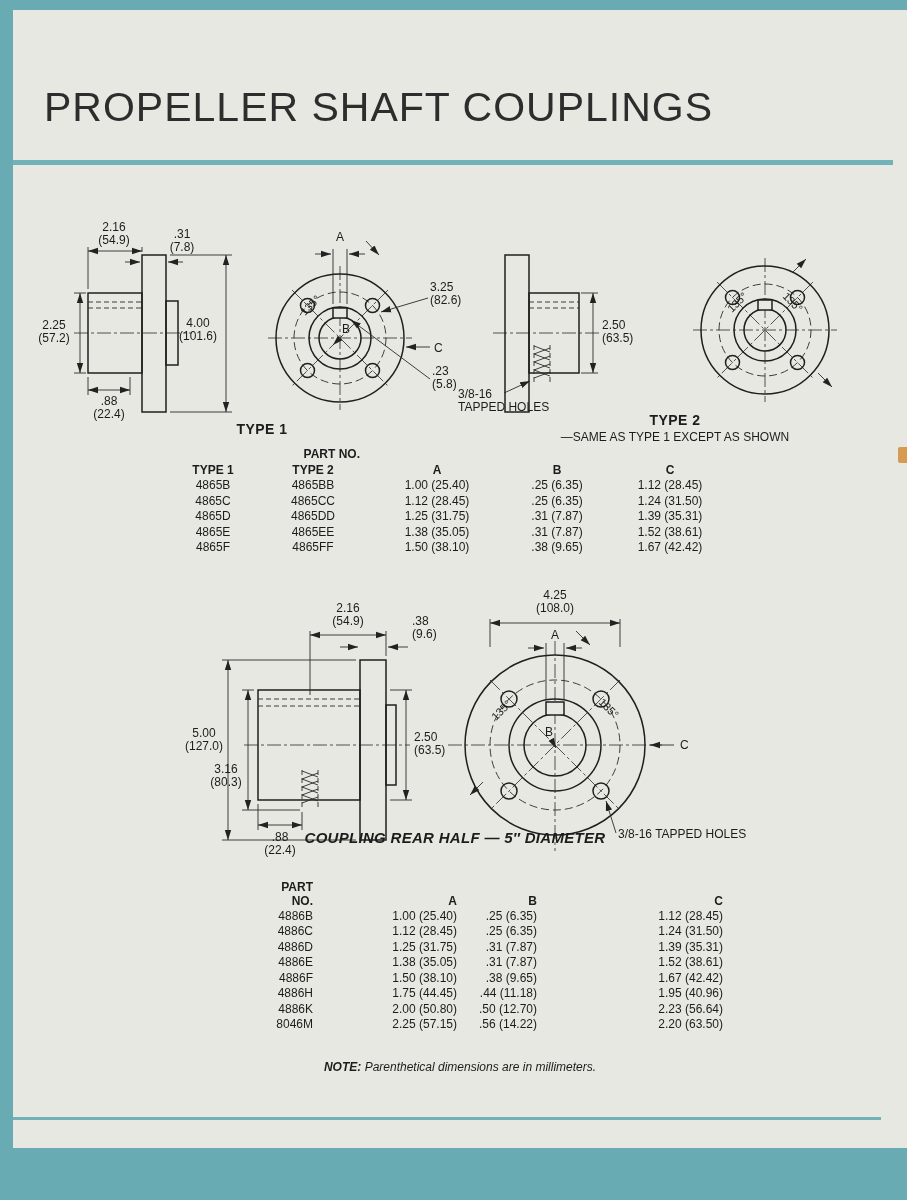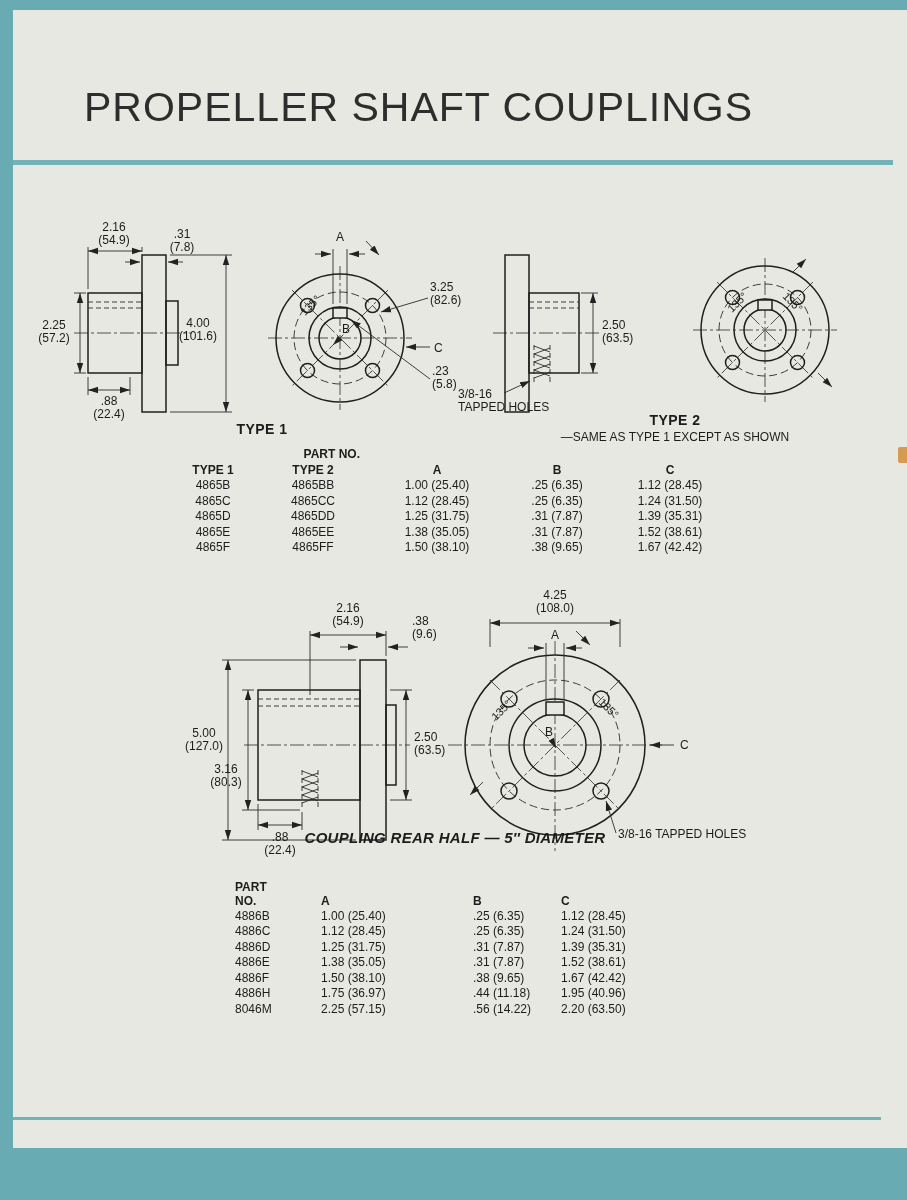--- a/index.html
+++ b/index.html
@@ -4,39 +4,39 @@
 <style>
   html,body{margin:0;padding:0;background:#c9c9c4;}
   .page{position:relative;width:907px;height:1200px;background:#e8e8e2;overflow:hidden;
         font-family:"Liberation Sans",sans-serif;color:#1c1c1c;}
   .band-top{position:absolute;top:0;left:0;width:100%;height:10px;background:#68abb3;}
   .band-left{position:absolute;top:0;left:0;width:13px;height:100%;background:#68abb3;}
   .band-bottom{position:absolute;bottom:0;left:0;width:100%;height:52px;background:#68abb3;}
   .rule-title{position:absolute;top:160px;left:13px;right:14px;height:5px;background:#74b2b9;}
   .rule-bottom{position:absolute;top:1117px;left:13px;right:26px;height:3px;background:#74b2b9;}
   .artifact{position:absolute;right:0;top:447px;width:9px;height:16px;background:#d79a52;border-radius:2px 0 0 2px;}
-  .title{position:absolute;left:44px;top:84px;font-size:41px;letter-spacing:1px;color:#2d2d2d;white-space:nowrap;margin-left:40px;}
+  .title{position:absolute;left:44px;top:84px;font-size:41px;letter-spacing:1px;color:#2d2d2d;white-space:nowrap;}
   .sect-head{position:absolute;width:620px;text-align:center;font-weight:bold;font-size:15px;letter-spacing:0.3px;}
   .h4{left:140px;top:187px;}
   .h5{left:145px;top:829px;font-style:italic;}
   .drawing{position:absolute;}
   svg text{font-family:"Liberation Sans",sans-serif;fill:#1c1c1c;}
   .t12{font-size:12px;}
   .t11{font-size:11px;}
   .tb{font-size:14px;font-weight:bold;letter-spacing:0.5px;}
   .out{stroke:#1f1f1f;stroke-width:1.5;fill:none;}
   .dim{stroke:#2a2a2a;stroke-width:0.9;fill:none;}
   .hid{stroke:#2a2a2a;stroke-width:0.9;fill:none;stroke-dasharray:5 3;}
   .cen{stroke:#2a2a2a;stroke-width:0.8;fill:none;stroke-dasharray:14 3 3 3;}
   .table4{position:absolute;left:160px;top:446px;width:580px;font-size:12px;}
   .t4-partno{width:200px;text-align:right;font-weight:bold;height:16px;line-height:16px;}
   .t4-grid{display:grid;grid-template-columns:106px 94px 154px 86px 140px;height:15.5px;align-items:center;text-align:center;}
   .t4-head{font-weight:bold;}
   .table5{position:absolute;left:235px;top:880px;width:488px;font-size:12px;}
-  .t5-grid{display:grid;grid-template-columns:78px 144px 80px 186px;height:15.5px;align-items:center;text-align:left;gap:8px;}
+  .t5-grid{display:grid;grid-template-columns:78px 144px 80px 186px;height:15.5px;align-items:center;text-align:right;}
   .t5-headwrap{font-weight:bold;height:28px;}
   .t5-bot{align-self:end;}
   .note{position:absolute;left:160px;top:1060px;width:600px;text-align:center;font-style:italic;font-size:12px;}
   .note b{font-style:italic;}
 </style>
 </head>
 <body>
 
 <div class="page">
   <div class="band-top"></div>
@@ -367,25 +367,35 @@
       <div>1.52 (38.61)</div>
     </div>
     <div class="t5-grid">
       <div>4886F</div>
       <div>1.50 (38.10)</div>
       <div>.38 (9.65)</div>
       <div>1.67 (42.42)</div>
     </div>
     <div class="t5-grid">
       <div>4886H</div>
-      <div>1.75 (36.97)</div>
+      <div>1.75 (44.45)</div>
       <div>.44 (11.18)</div>
       <div>1.95 (40.96)</div>
+    </div>
+    <div class="t5-grid">
+      <div>4886K</div>
+      <div>2.00 (50.80)</div>
+      <div>.50 (12.70)</div>
+      <div>2.23 (56.64)</div>
     </div>
     <div class="t5-grid">
       <div>8046M</div>
       <div>2.25 (57.15)</div>
       <div>.56 (14.22)</div>
       <div>2.20 (63.50)</div>
     </div>
   </div>
 
+  <div class="note">
+    <b>NOTE:</b>
+    <span>Parenthetical dimensions are in millimeters.</span>
+  </div>
 </div>
 
 </body></html>

